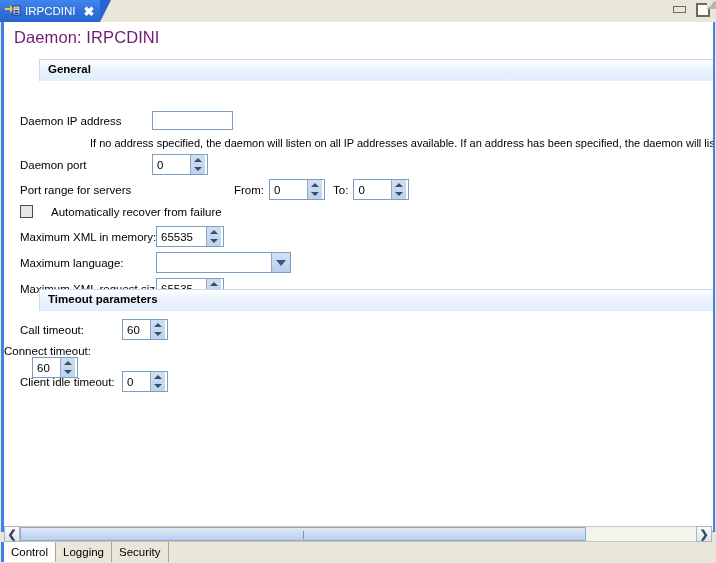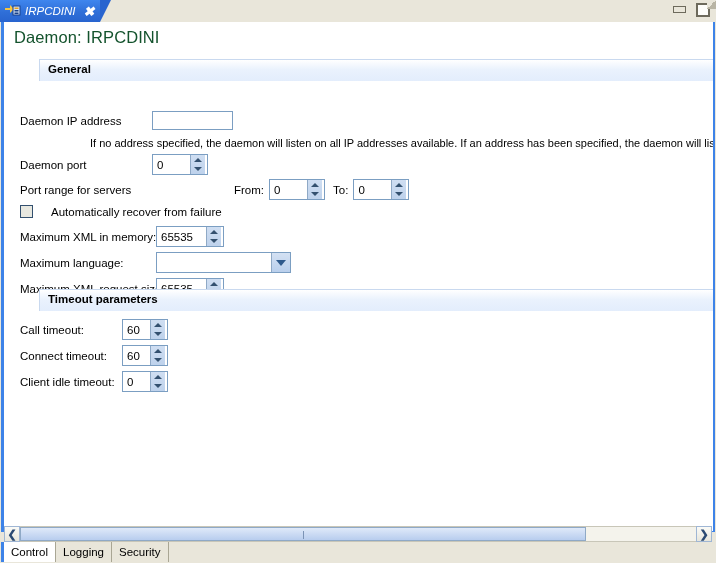--- a/index.html
+++ b/index.html
@@ -40,21 +40,21 @@
   }
   .corner-grip {
     position: absolute; right: 0px; top: 0px;
     width: 9px; height: 9px;
     background: linear-gradient(135deg, #e9e6da 50%, #b9b5a5 50%);
   }
 
   
   .tabstrip {
     position: absolute; left: 0; top: 0;
-    width: 716px; height: 39px; font-style: italic;
+    width: 716px; height: 39px;
   }
   .etab {
     position: absolute; left: 0; top: 0;
     height: 22px;
     display: flex; align-items: center;
     padding: 0 6px 0 5px;
     background: linear-gradient(to bottom, #3f86ee 0%, #2f6fd8 55%, #2864cf 100%);
     color: #ffffff;
     font-size: 11.5px;
     cursor: default;
@@ -85,21 +85,21 @@
     background: #ffffff;
     border-left: 3px solid #3d83e8;
     border-right: 2px solid #3d83e8;
     border-bottom: 1px solid #3d83e8;
     overflow: hidden;
   }
 
   .page-title {
     position: absolute; left: 10px; top: 6px;
     font-size: 16.5px;
-    color: #14532d;
+    color: #701a75;
     letter-spacing: 0.1px;
   }
 
   
   .section {
     position: absolute;
     left: 5px;
     width: 705px;
     height: 22px;
     background: linear-gradient(to bottom, #ffffff 0%, #eaf2fd 45%, #e3edfc 100%);
@@ -407,21 +407,21 @@
           <div>
               <i class="arrow-up"></i>
             </div>
           <div>
               <i class="arrow-dn"></i>
             </div>
         </span>
       </span>
     </div>
 
-    <div class="row" style="left:16px; top:323px;">
+    <div class="row" style="left:0; top:323px;flex-direction:column;">
       <span class="lbl" style="width:102px;">Connect timeout:</span>
       <span class="spin" style="width:46px;">
         <input style="width: 27px;" value="60">
         <span class="btns">
           <div>
               <i class="arrow-up"></i>
             </div>
           <div>
               <i class="arrow-dn"></i>
             </div>

